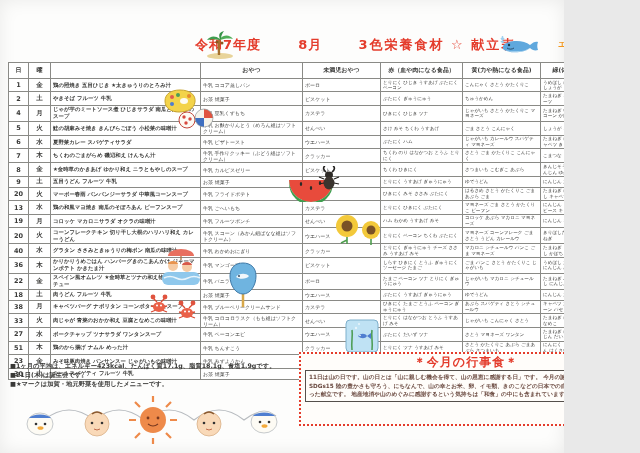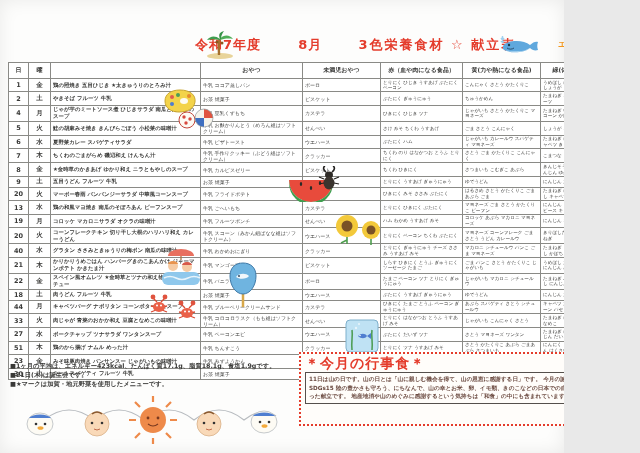--- a/index.html
+++ b/index.html
@@ -24,21 +24,21 @@
   td.col-snack{font-size:5px;}
   td.col-tsnack{font-size:5px;}
   td.col-red,td.col-yellow,td.col-green{font-size:4.6px;line-height:1.25;}
   td.hl{color:#e06a3c;}
   
   .notes{position:absolute;left:10px;top:361px;width:300px;font-size:6.3px;font-weight:bold;
          color:#3a3a38;line-height:1.45;}
   
   .event-box{position:absolute;left:299px;top:352px;width:334px;height:74px;
              border:2px dotted #e43c2c;background:#fffdfa;padding:2px 4px;box-sizing:border-box;}
-  .event-title{color:#e43c2c;font-weight:bold;font-size:14px;letter-spacing:1px;line-height:1.1;}
+  .event-title{color:#e43c2c;font-weight:bold;font-size:12px;letter-spacing:1px;line-height:1.1;text-align:center;}
   .event-inner{border:1px solid #55504c;margin-top:1px;padding:2px 3px;font-size:5.7px;
                color:#6b4a40;font-weight:bold;line-height:1.5;}
   svg{display:block;}
 </style>
 </head>
 <body>
 
 <div class="page">
 
   <div class="titlebar">
@@ -232,21 +232,21 @@
           <td class="col-day">40</td>
           <td class="col-wd">水</td>
           <td class="col-menu">グラタン ささみときゅうりの梅ポン 南瓜の味噌汁</td>
           <td class="col-snack">牛乳 わかめおにぎり</td>
           <td class="col-tsnack">クラッカー</td>
           <td class="col-red">とりにく ぎゅうにゅう チーズ ささみ うすあげ みそ</td>
           <td class="col-yellow">マカロニ シチュールウ パンこ ごま マヨネーズ</td>
           <td class="col-green">たまねぎ きゅうり もやし にんじん うめぼし かぼちゃ ねぎ</td>
         </tr>
         <tr>
-          <td class="col-day">21</td>
+          <td class="col-day">36</td>
           <td class="col-wd">木</td>
           <td class="col-menu hl">かりかりうめごはん ハンバーグきのこあんかけ ジャーマンポテト かきたま汁</td>
           <td class="col-snack">牛乳 マンゴープリン</td>
           <td class="col-tsnack">ビスケット</td>
           <td class="col-red">しらす ひきにく とうふ ぎゅうにくソーセージ たまご</td>
           <td class="col-yellow">ごま パンこ さとう かたくりこ じゃがいも</td>
           <td class="col-green">うめぼし たまねぎ えのき しめじ まいたけ にんじん みつば</td>
         </tr>
         <tr>
           <td class="col-day">22</td>
@@ -262,21 +262,21 @@
           <td class="col-day">18</td>
           <td class="col-wd">土</td>
           <td class="col-menu">肉うどん フルーツ 牛乳</td>
           <td class="col-snack">お茶 焼菓子</td>
           <td class="col-tsnack">ウエハース</td>
           <td class="col-red">ぶたにく うすあげ ぎゅうにゅう</td>
           <td class="col-yellow">ゆでうどん</td>
           <td class="col-green">にんじん たまねぎ ねぎ はくさい フルーツ</td>
         </tr>
         <tr>
-          <td class="col-day">44</td>
+          <td class="col-day">38</td>
           <td class="col-wd">月</td>
           <td class="col-menu">キャベツバーグ ナポリタン コーンポタージュスープ</td>
           <td class="col-snack">牛乳 ブルーベリークリームサンド</td>
           <td class="col-tsnack">カステラ</td>
           <td class="col-red">ひきにく たまご とうふ ベーコン ぎゅうにゅう</td>
           <td class="col-yellow">あぶら スパゲティ さとう シチュールウ</td>
           <td class="col-green">キャベツ たまねぎ ピーマン トマトかん コーン パセリ</td>
         </tr>
         <tr>
           <td class="col-day">33</td>

